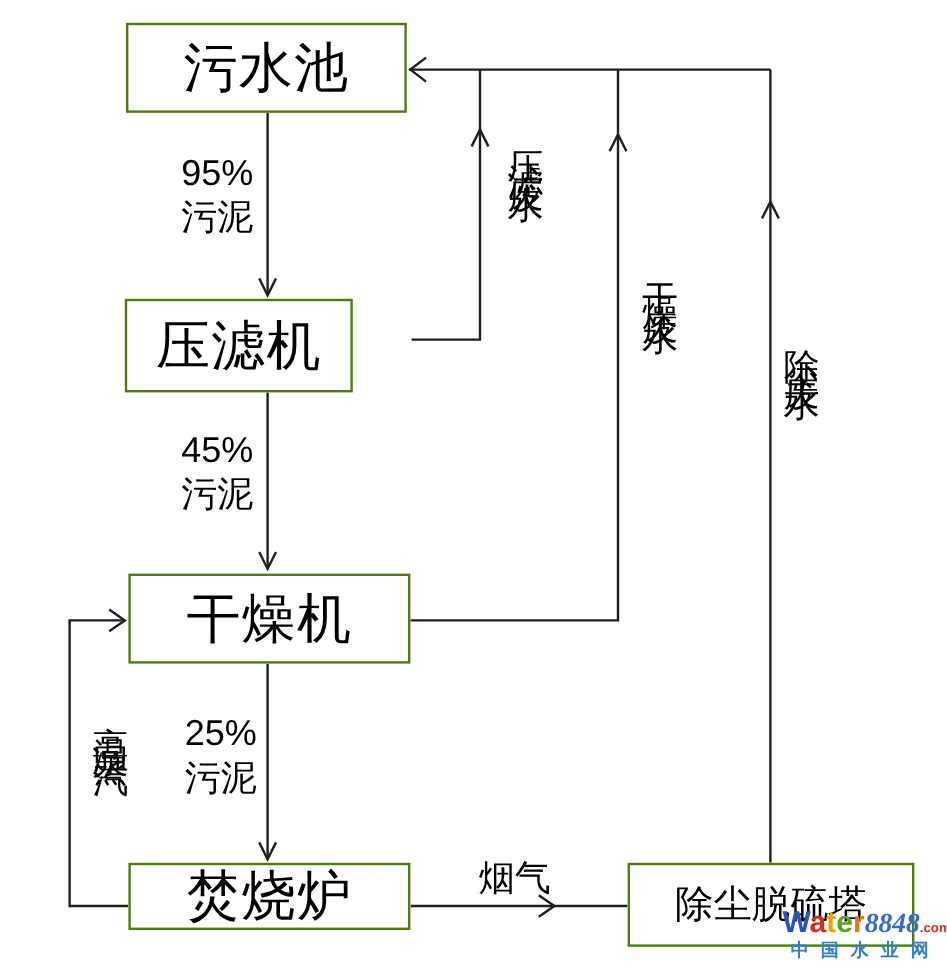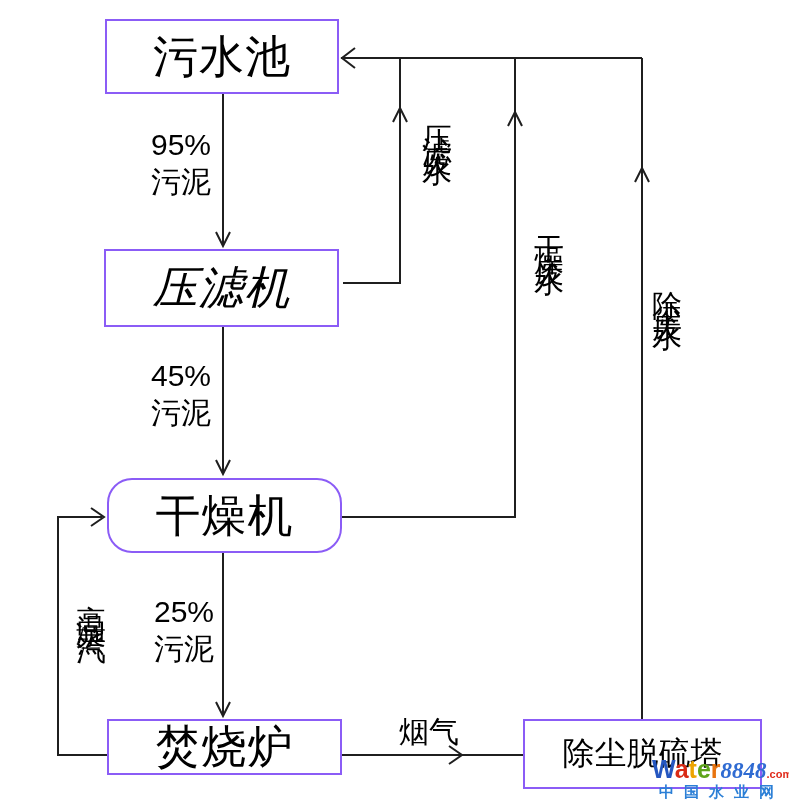--- a/index.html
+++ b/index.html
@@ -15,34 +15,34 @@
     overflow: hidden;
   }
   #wires {
     position: absolute;
     left: 0; top: 0;
     z-index: 0;
   }
   .fbox {
     position: absolute;
     box-sizing: border-box;
-    border: 2px solid #8b5cf6;
+    border: 2px solid #4d7c0f;
     background: #ffffff;
     display: flex;
     align-items: center;
     justify-content: center;
     z-index: 1;
     color: #000000;
     font-size: 45px;
     white-space: nowrap;
     letter-spacing: 1px;
   }
   #box-sewage-pool      { left: 105px; top: 19px;  width: 234px; height: 75px; }
-  #box-filter-press     { left: 104px; top: 249px; width: 235px; height: 78px; font-style: italic; }
-  #box-dryer            { left: 107px; top: 478px; width: 235px; height: 75px; border-radius: 25px; }
+  #box-filter-press     { left: 104px; top: 249px; width: 190px; height: 78px; }
+  #box-dryer            { left: 107px; top: 478px; width: 235px; height: 75px; }
   #box-incinerator      { left: 107px; top: 719px; width: 235px; height: 56px; }
   #box-dedust-tower     { left: 523px; top: 719px; width: 239px; height: 70px; font-size: 32px; letter-spacing: 0; }
 
   .pct {
     position: absolute;
     z-index: 1;
     color: #000000;
     font-size: 30px;
     line-height: 37px;
     white-space: nowrap;

